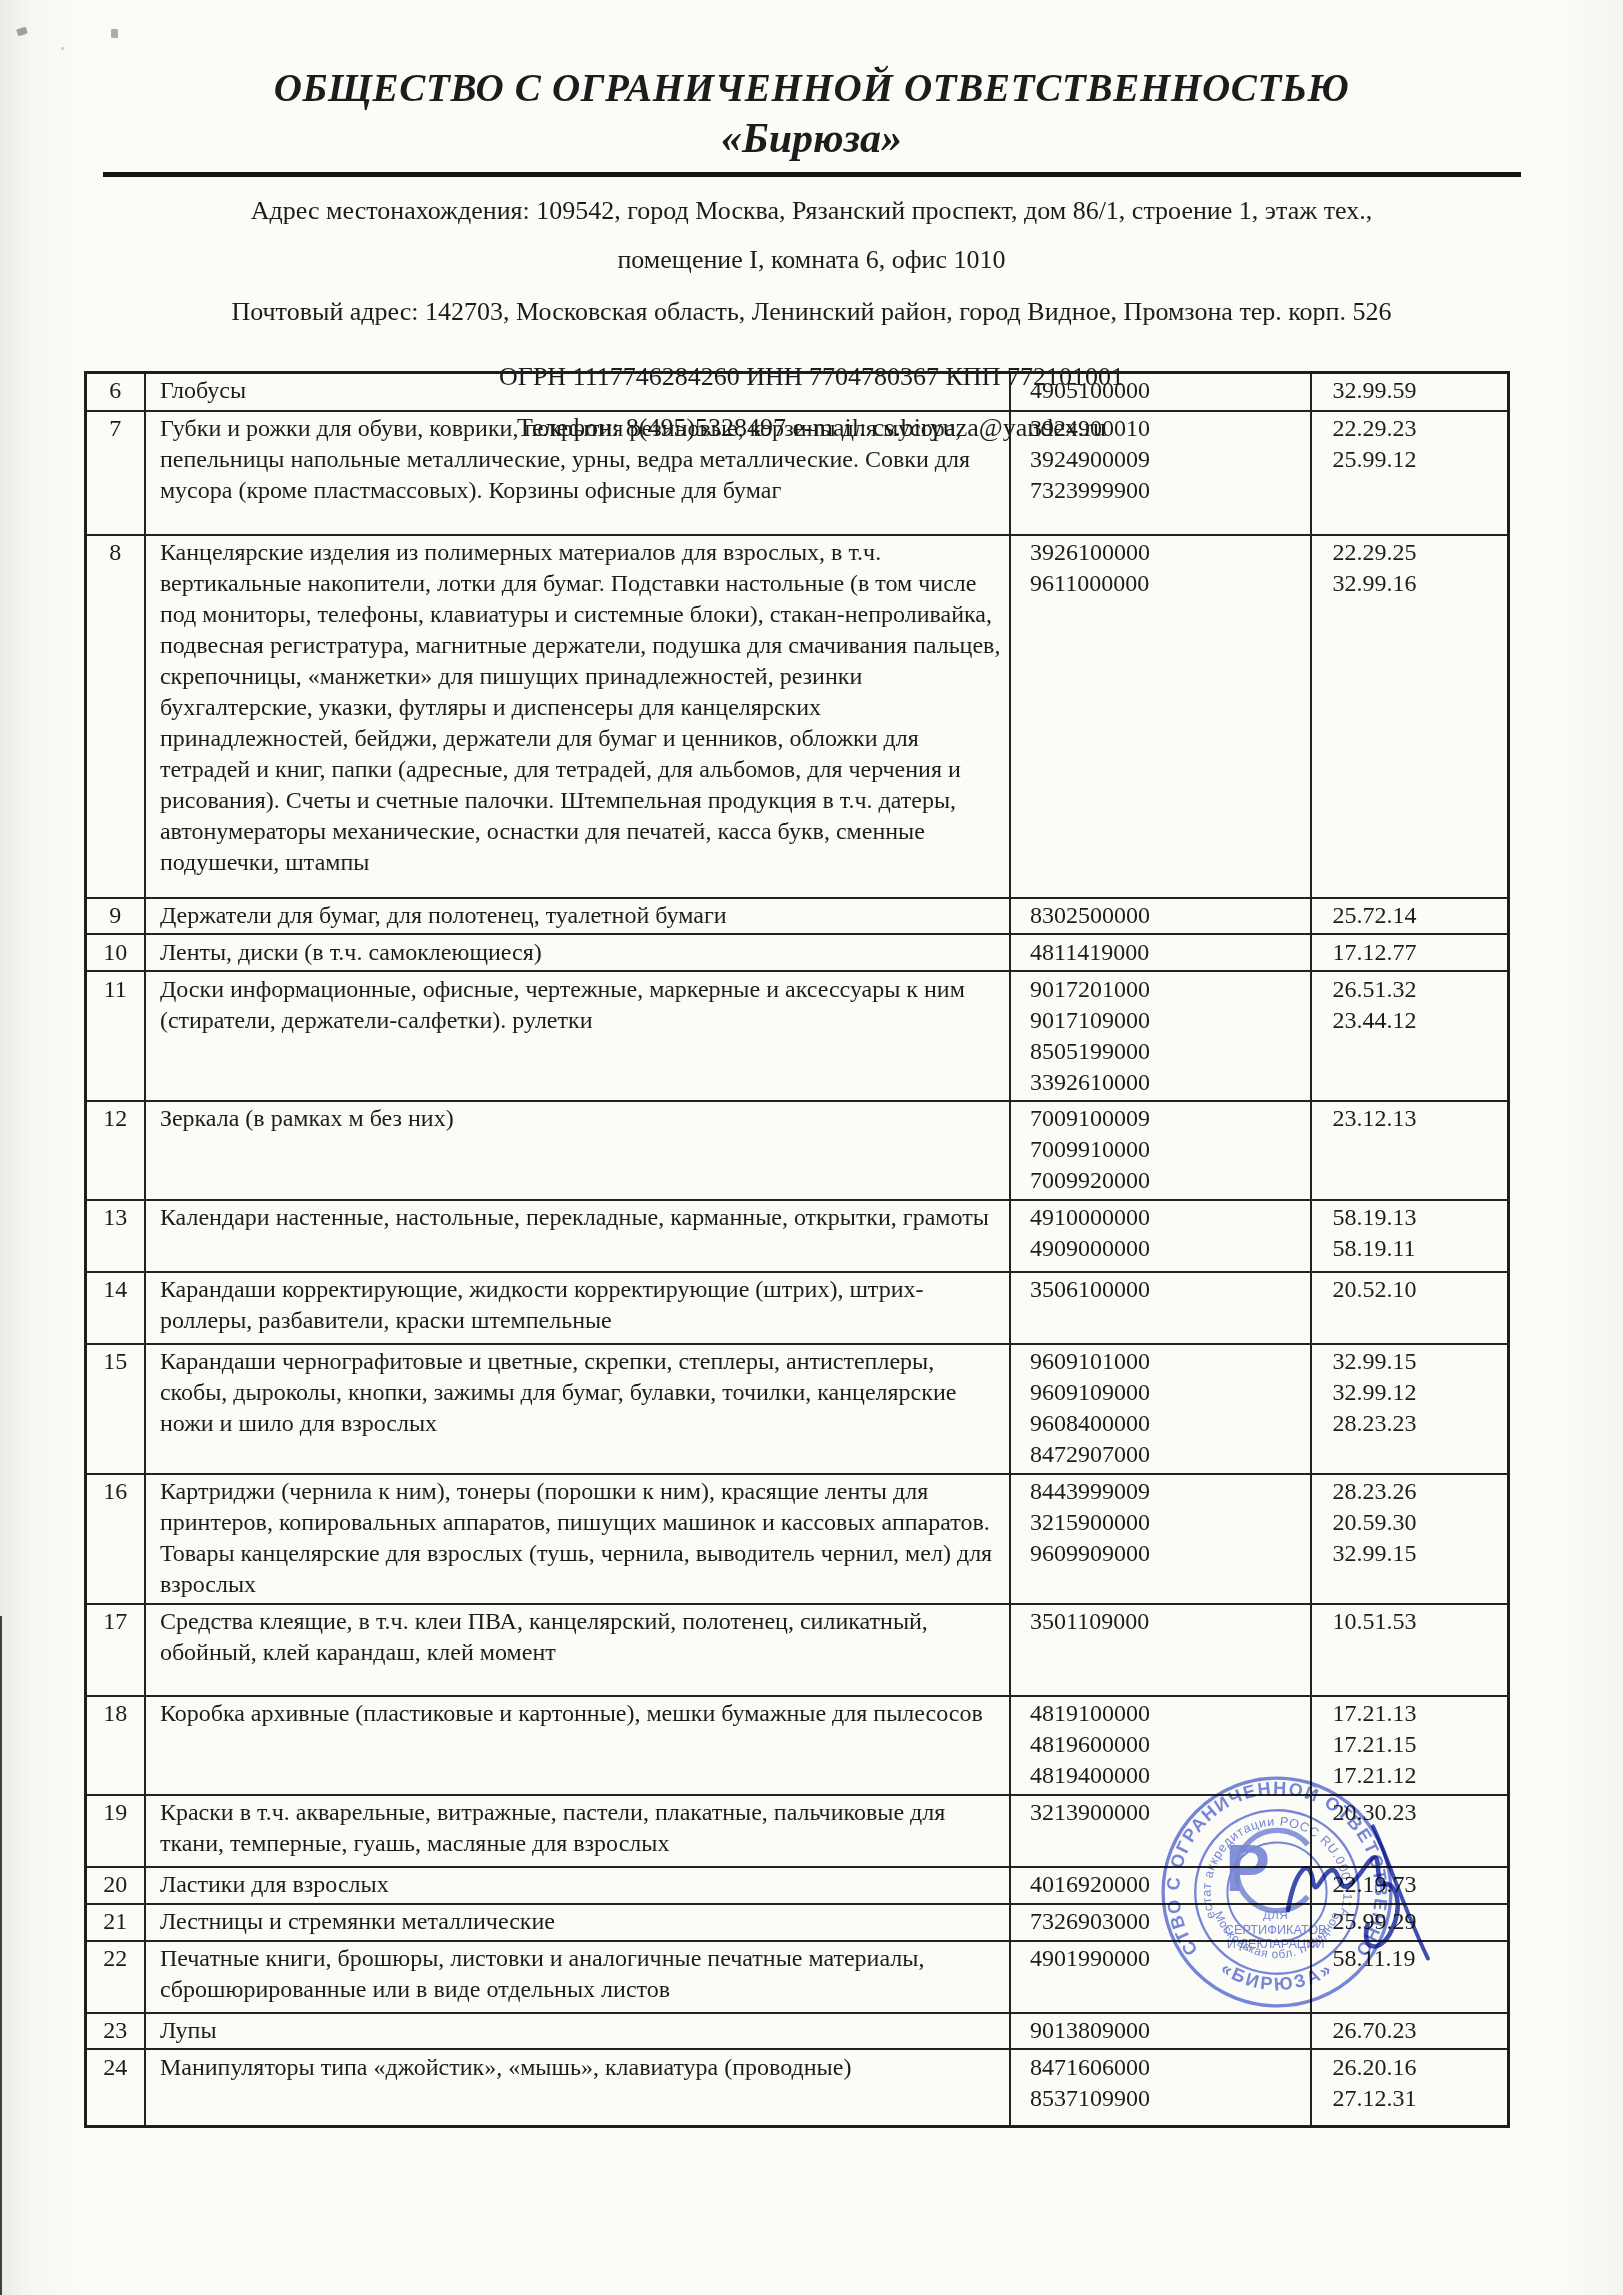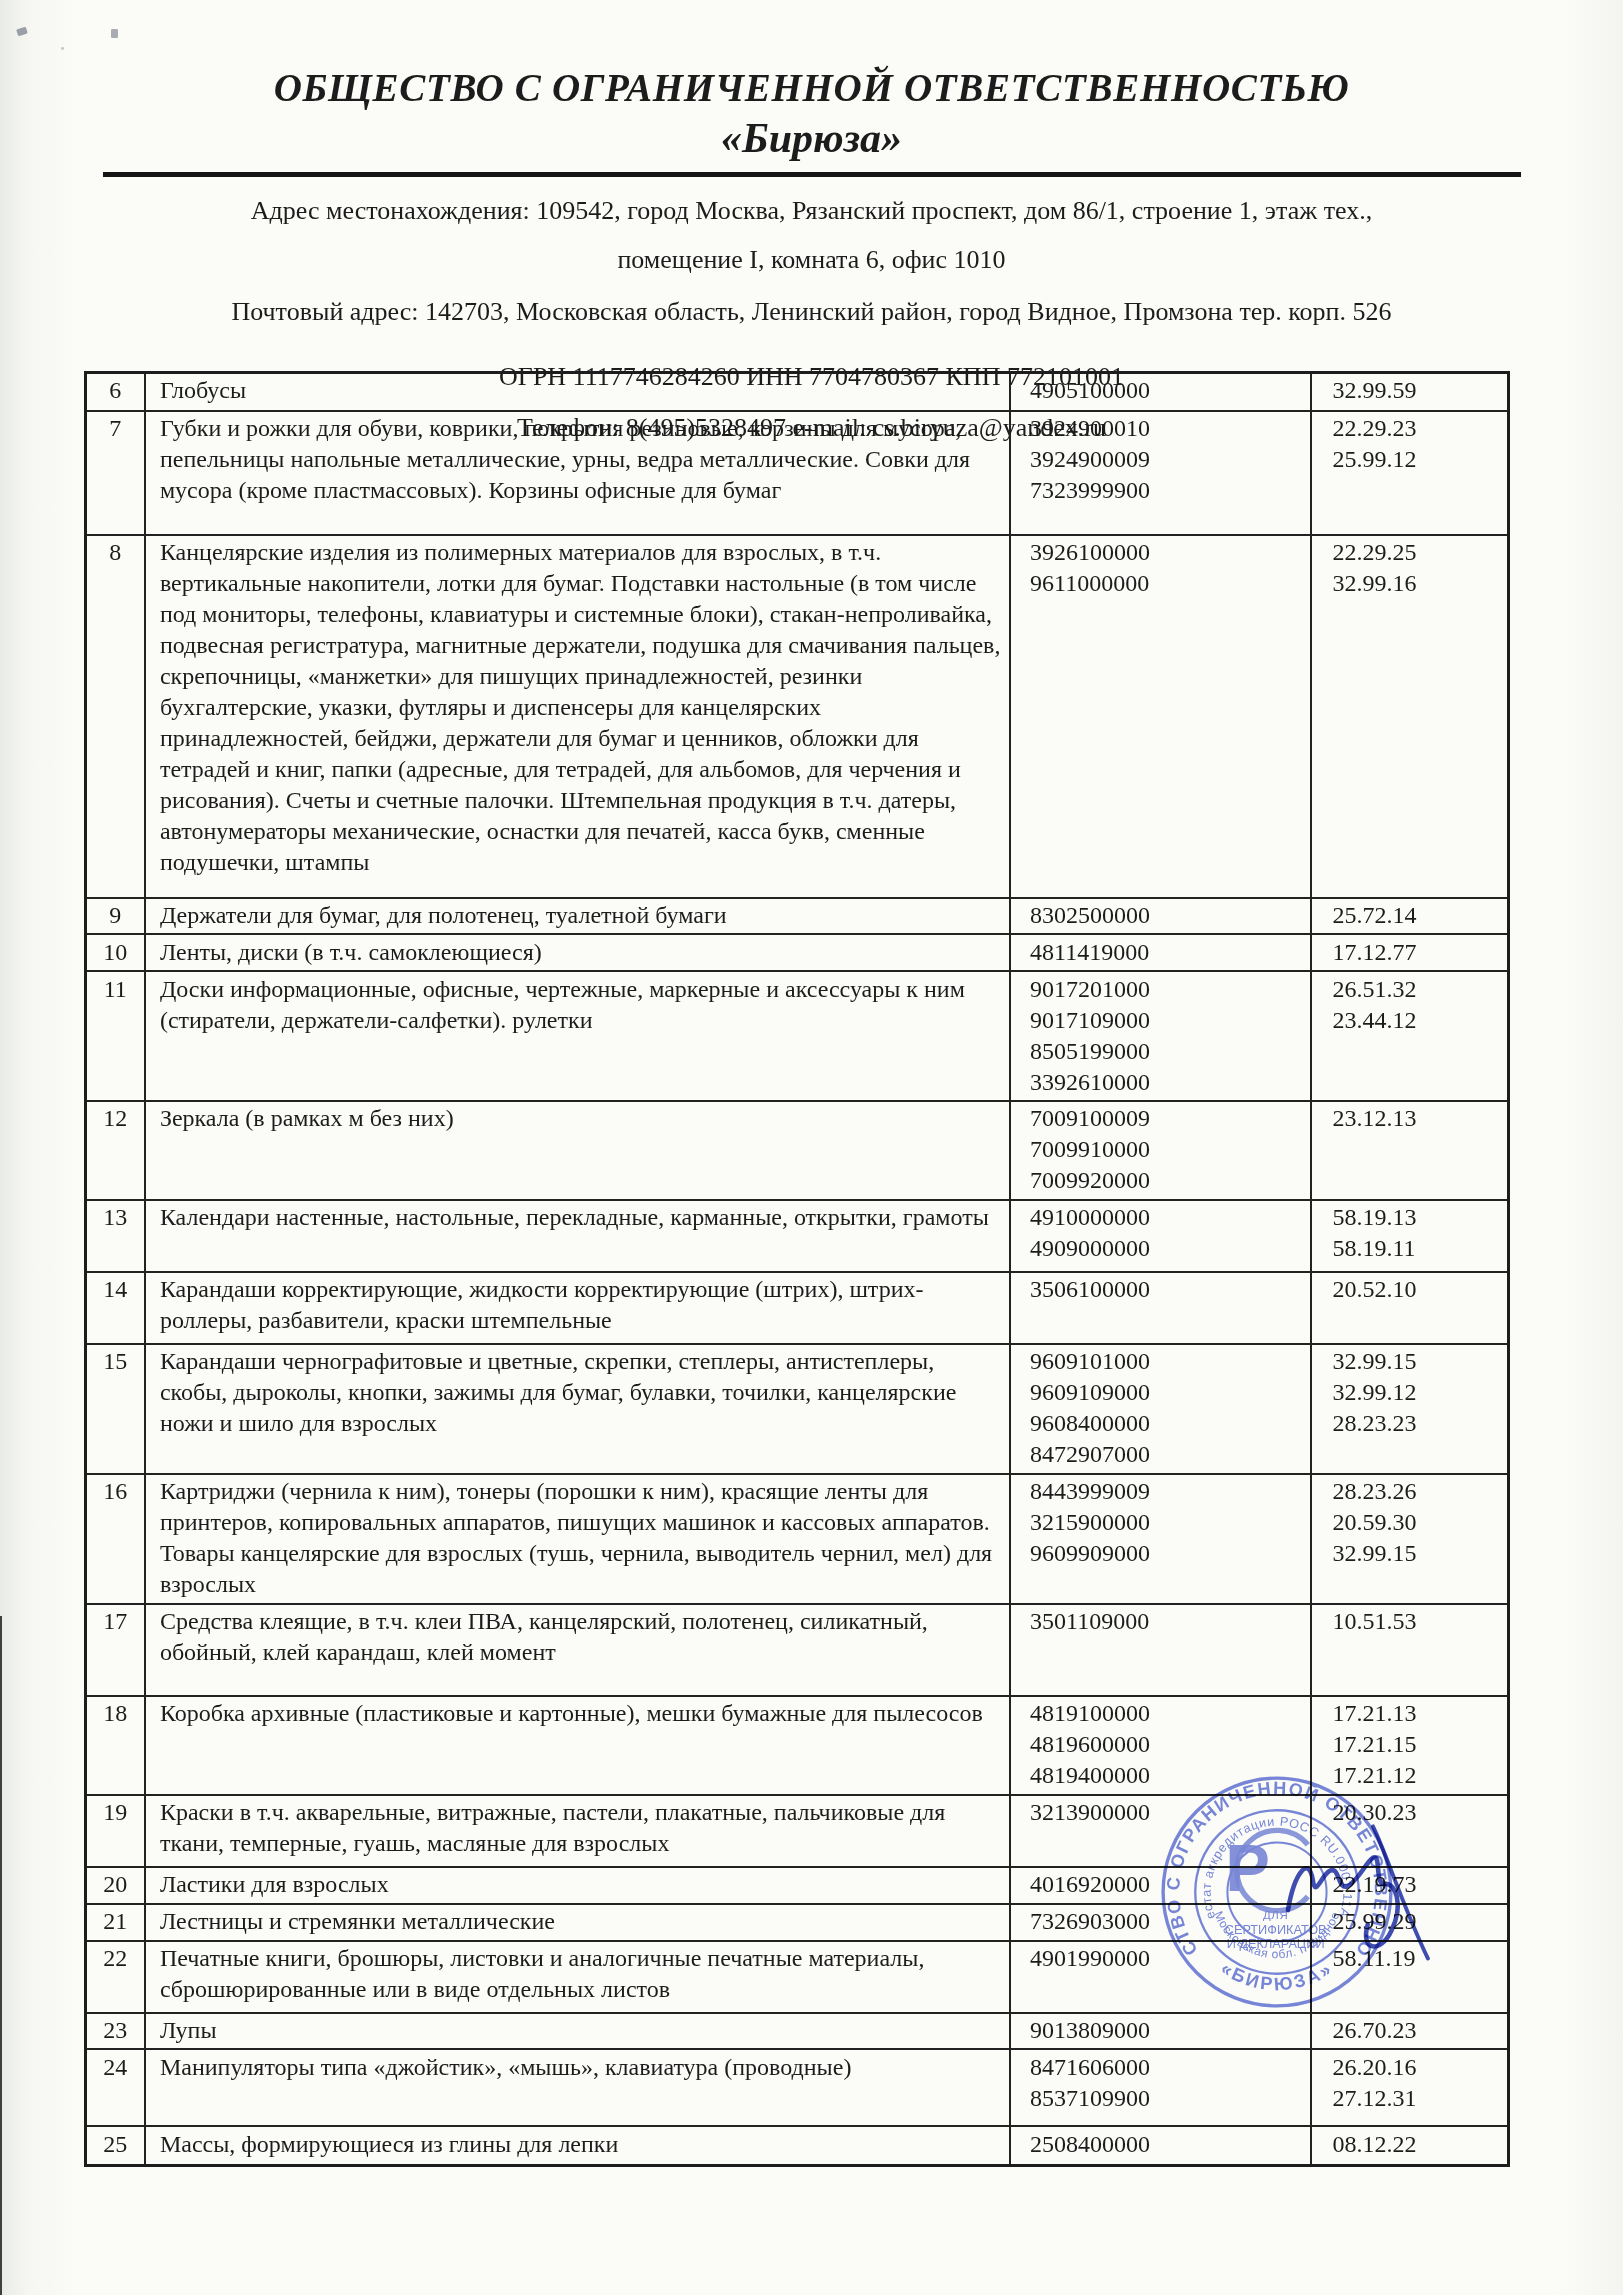--- a/index.html
+++ b/index.html
@@ -278,30 +278,20 @@
         <td class="desc">Манипуляторы типа «джойстик», «мышь», клавиатура (проводные)</td>
         <td class="codes">
           <div class="cl">8471606000</div>
           <div class="cl">8537109900</div>
         </td>
         <td class="cls">
           <div class="cl">26.20.16</div>
           <div class="cl">27.12.31</div>
         </td>
       </tr>
-      <tr style="height:39px">
-        <td class="num">25</td>
-        <td class="desc">Массы, формирующиеся из глины для лепки</td>
-        <td class="codes">
-              <div class="cl">2508400000</div>
-            </td>
-        <td class="cls">
-              <div class="cl">08.12.22</div>
-            </td>
-      </tr>
     </tbody>
   </table>
   </div>
 
   <svg class="stamp" viewBox="0 0 400 400">
     <g fill="none" stroke="#5a6cd4">
       <circle cx="200" cy="200" r="170" stroke-width="5"></circle>
       <circle cx="200" cy="200" r="122" stroke-width="3.5"></circle>
       <circle cx="200" cy="200" r="74" stroke-width="3"></circle>
       <path d="M 246,129.4 A 60,60 0 1 0 246,206.6" stroke-width="8" opacity="0.85"></path>

